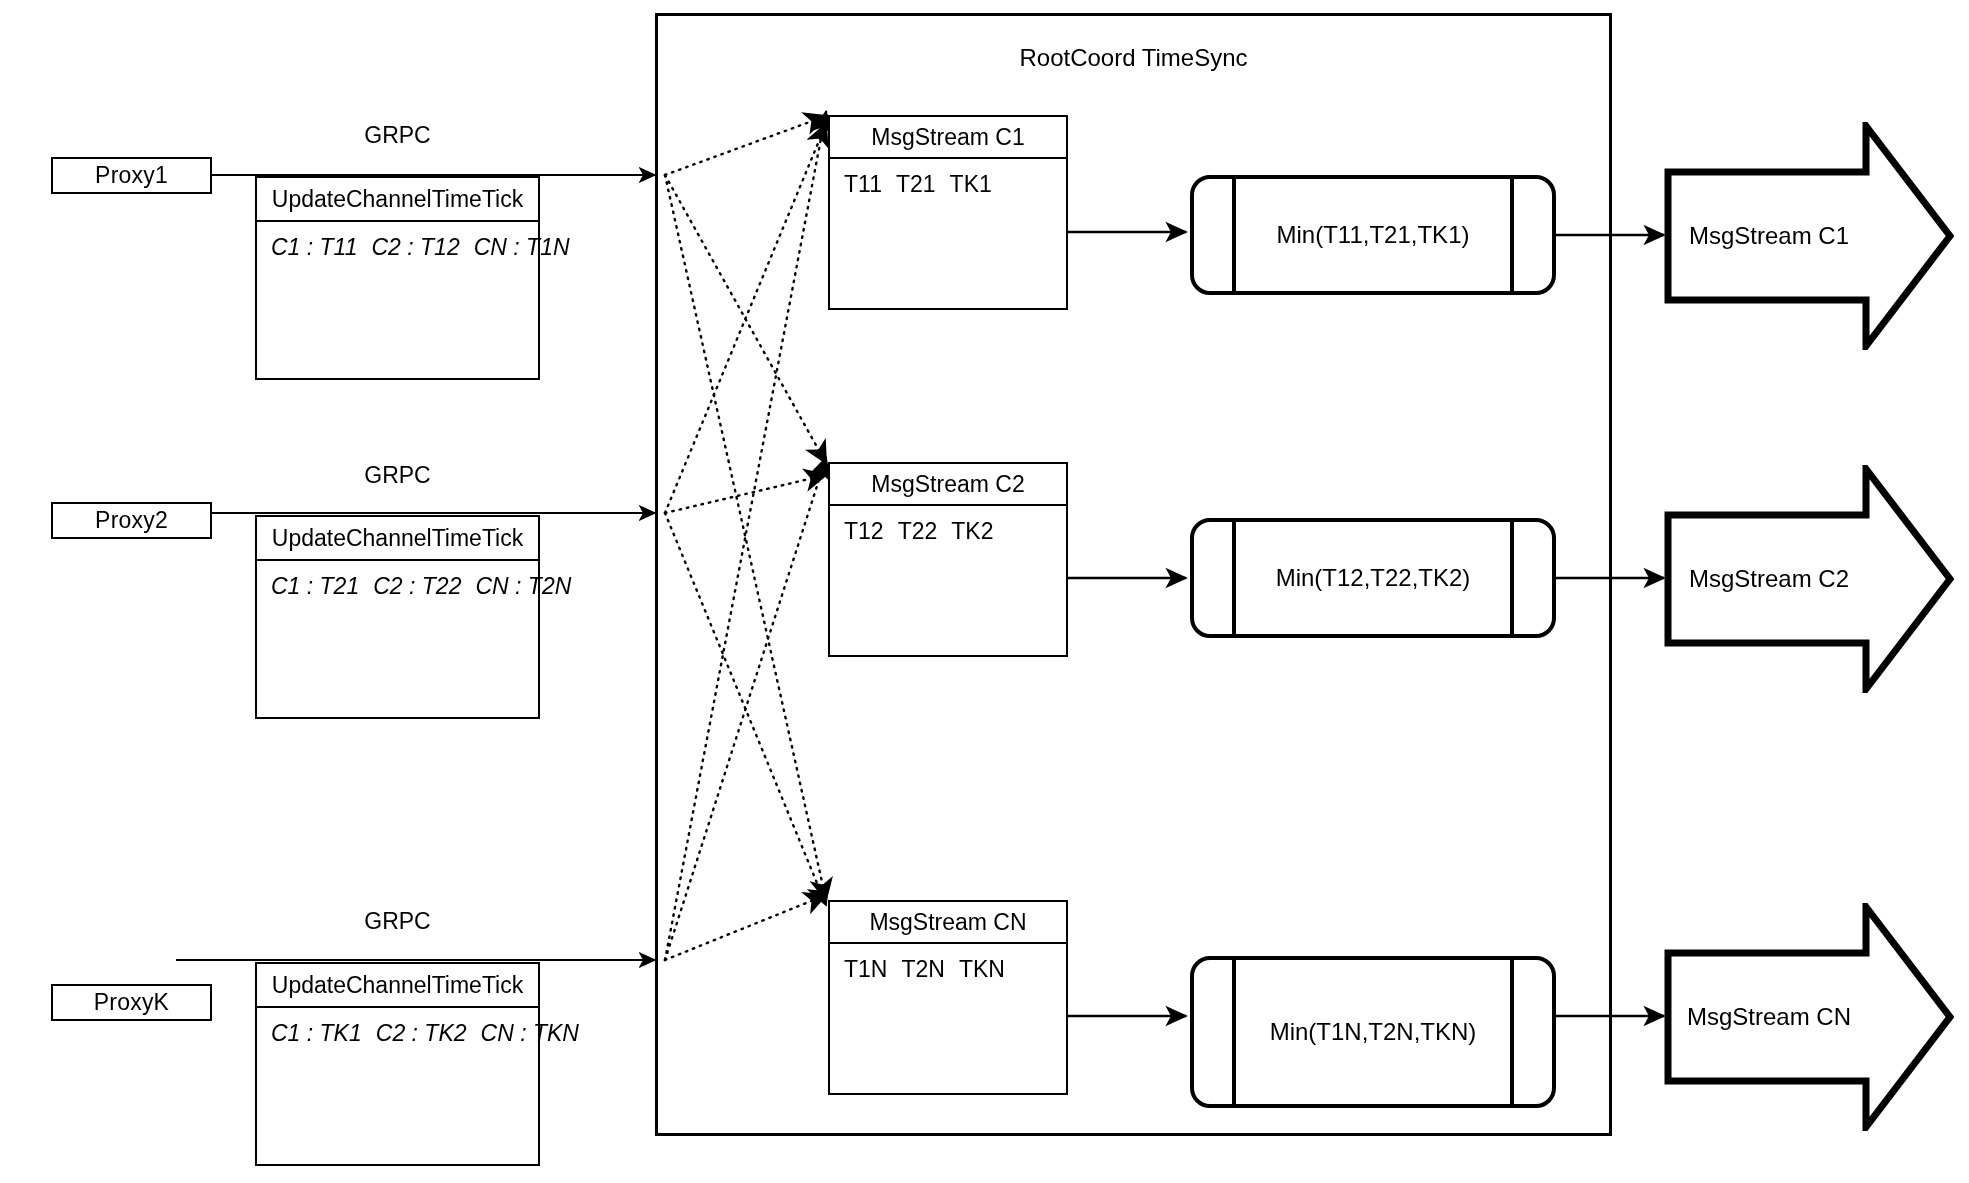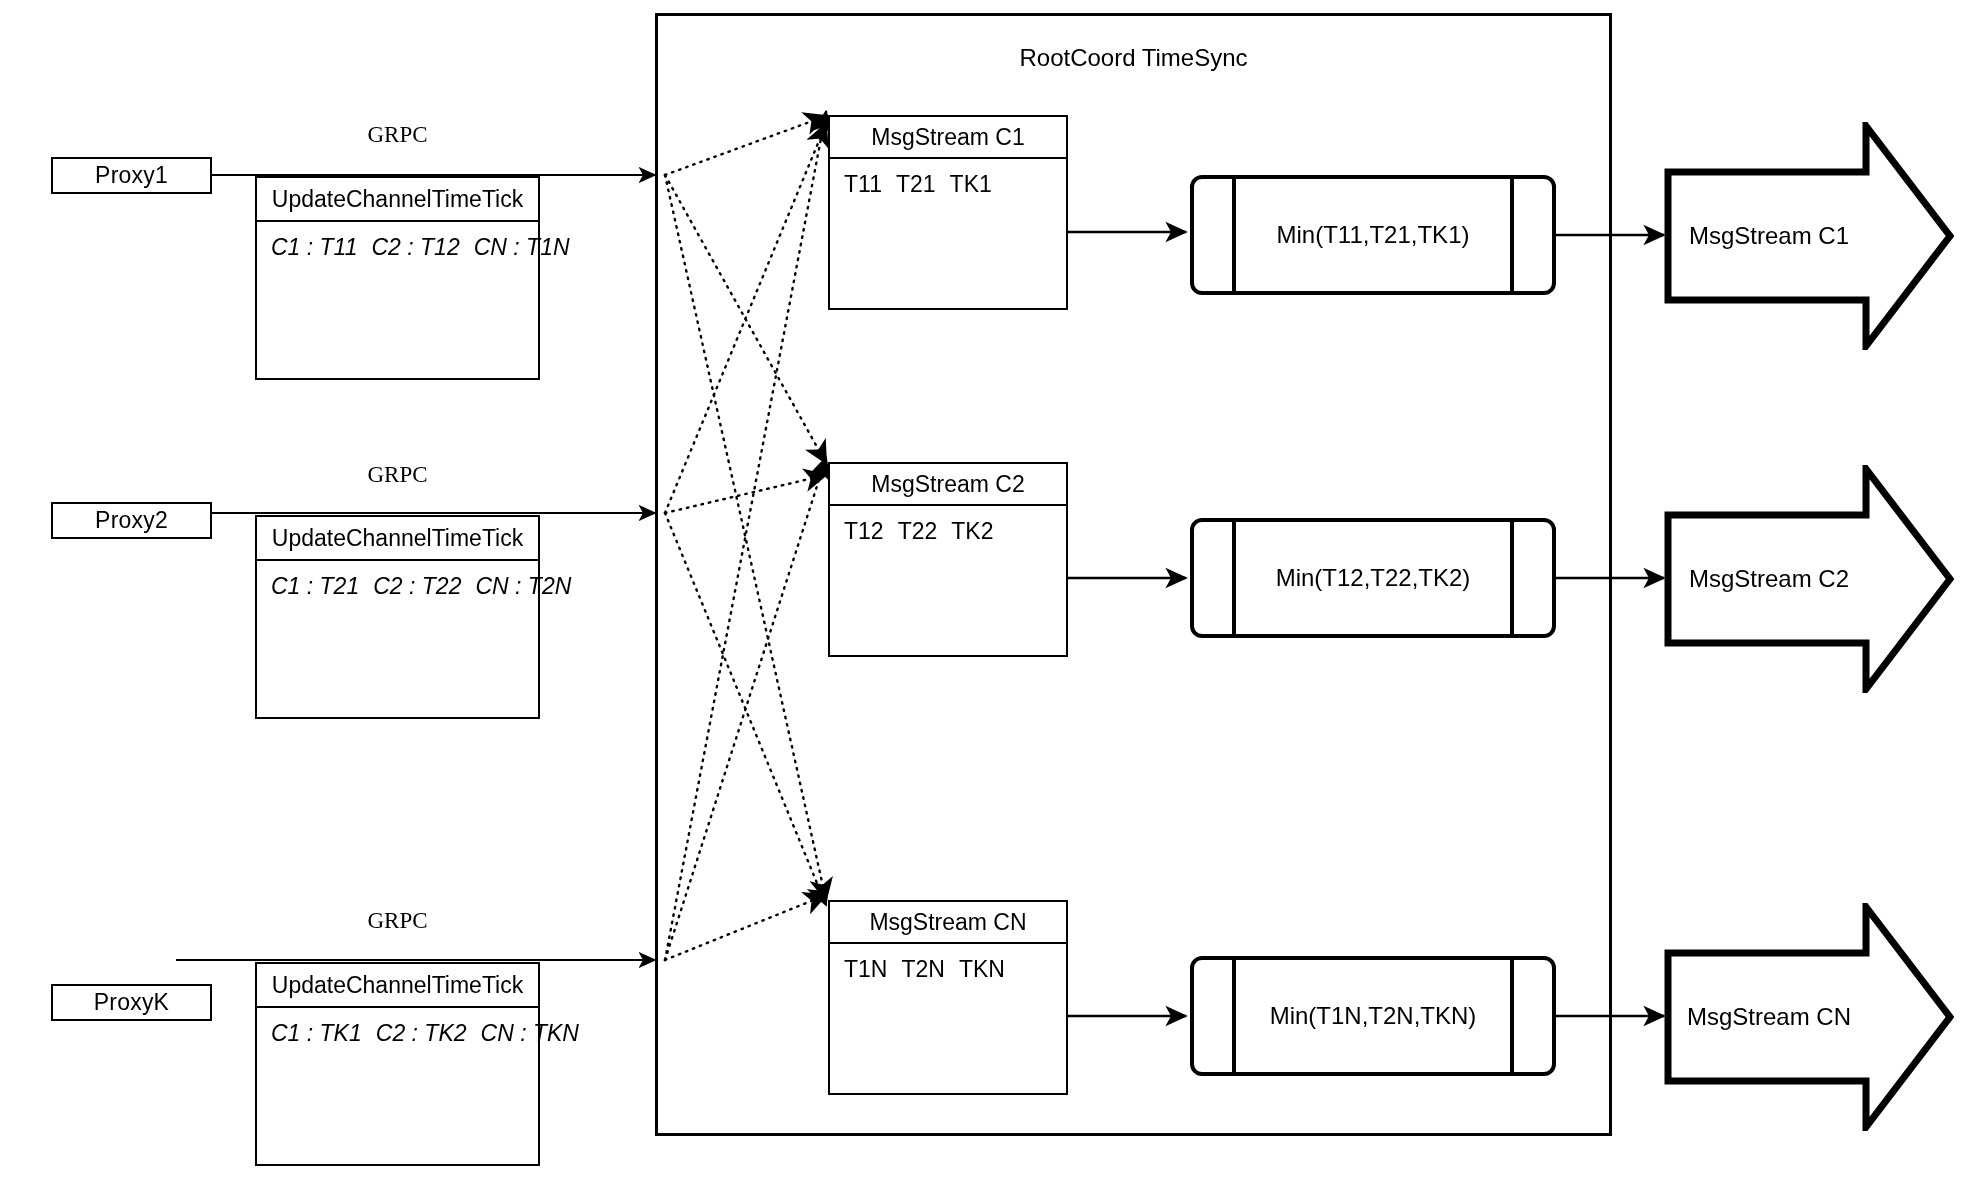--- a/index.html
+++ b/index.html
@@ -42,21 +42,20 @@
     line-height: 1;
     letter-spacing: .2px;
     margin-left: 36px;
   }
 
   
   .grpc-label {
     font-size: 23px;
     text-align: center;
     white-space: nowrap;
-    font-family: Liberation Serif, serif;
   }
 
   
   .class-box {
     border: 2px solid #000;
     background: #fff;
     display: flex;
     flex-direction: column;
   }
   .class-box .cb-title {
@@ -83,21 +82,21 @@
     white-space: nowrap;
   }
   .class-box.tick .cb-title { height: 44px; }
   .class-box.tick .cb-row { margin-bottom: 28px; font-style: italic; }
   .class-box.stream .cb-title { height: 42px; }
   .class-box.stream .cb-row { margin-bottom: 28px; }
 
   
   .minbox {
     border: 4px solid #000;
-    border-radius: 12px;
+    border-radius: 20px;
     background: #fff;
     display: flex;
     align-items: stretch;
     box-sizing: border-box;
   }
   .minbox .mb-rail {
     width: 38px;
     flex: 0 0 38px;
   }
   .minbox .mb-rail.left  { border-right: 4px solid #000; }
@@ -271,21 +270,21 @@
     <div class="mb-label">Min(T11,T21,TK1)</div>
     <div class="mb-rail right"></div>
   </div>
 
   <div class="node minbox" style="left:1190px; top:518px; width:366px; height:120px;gap:23px;">
     <div class="mb-rail left"></div>
     <div class="mb-label">Min(T12,T22,TK2)</div>
     <div class="mb-rail right"></div>
   </div>
 
-  <div class="node minbox" style="left:1190px; top:956px; width:366px; height:120px;">
+  <div class="node minbox" style="left:1190px; top:956px; width:366px; height:152px;">
     <div class="mb-rail left"></div>
     <div class="mb-label">Min(T1N,T2N,TKN)</div>
     <div class="mb-rail right"></div>
   </div>
 
   <div class="block-arrow" style="left:1664px; top:122px; width:290px; height:228px;">
     <svg width="290" height="228" viewBox="0 0 290 228" xmlns="http://www.w3.org/2000/svg">
       <path d="M 4 50 L 202 50 L 202 4 L 286 114 L 202 224 L 202 178 L 4 178 Z" fill="#fff" stroke="#000" stroke-width="7" stroke-linejoin="miter"></path>
     </svg>
     <div class="ba-text">MsgStream C1</div>

